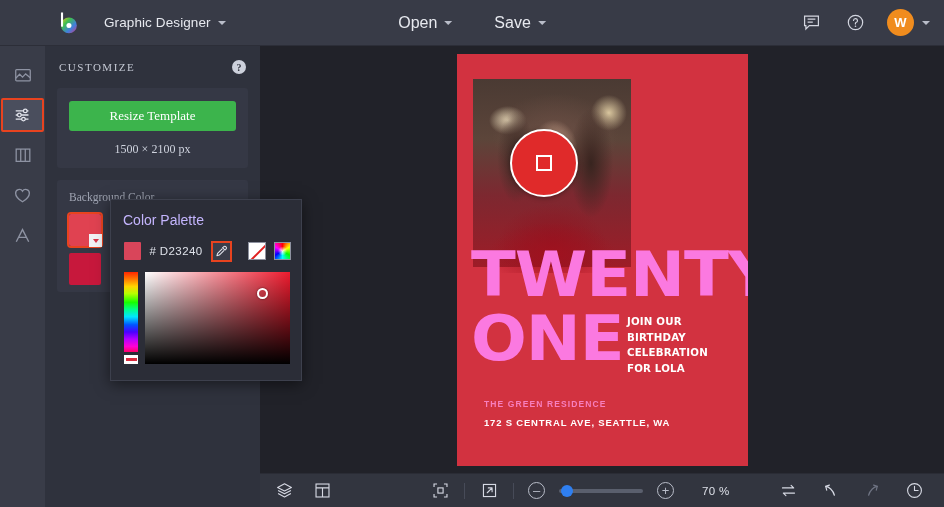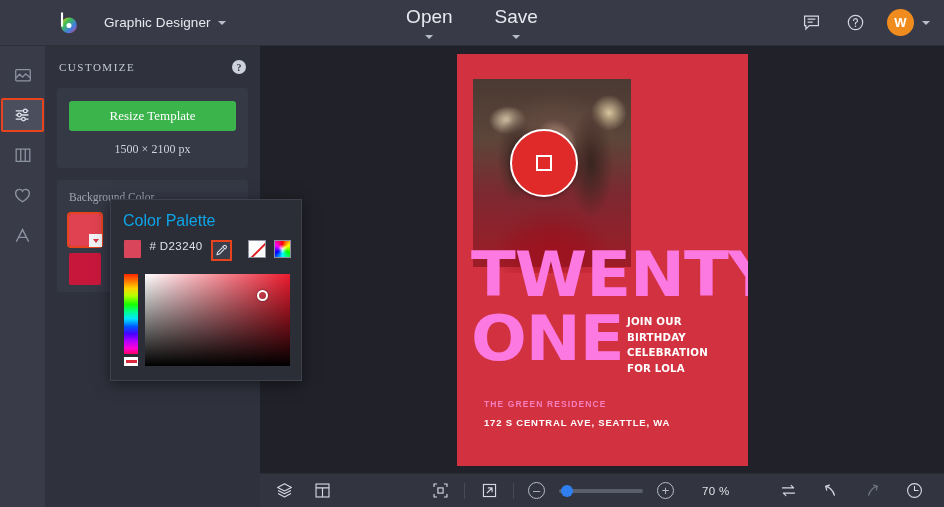--- a/index.html
+++ b/index.html
@@ -39,24 +39,23 @@
     border-right: 4px solid transparent;
     border-top: 4.5px solid #b9bdc9;
   }
   .hdr-center {
     position: absolute; left: 50%; transform: translateX(-50%);
     display: flex; align-items: center; gap: 16px;
   }
   .hdr-btn {
     display: flex; align-items: center; gap: 7px;
     padding: 6px 13px; border-radius: 3px;
-    color: #e7e9ef; font-size: 19px;
+    color: #e7e9ef; font-size: 16px;
     background: transparent; border: none; cursor: pointer;
     font-family: inherit;
-    flex-direction: column;
   }
   .hdr-right {
     position: absolute; right: 14px;
     display: flex; align-items: center; gap: 20px;
   }
   .icon-btn {
     width: 24px; height: 24px;
     display: flex; align-items: center; justify-content: center;
     cursor: pointer; color: #d3d6e0;
   }
@@ -153,25 +152,25 @@
   
   .popup {
     position: absolute; left: 110px; top: 199px;
     width: 192px; height: 182px;
     background: #2b2d37;
     border: 1px solid #3d404d;
     box-shadow: 0 3px 14px rgba(0,0,0,.5);
     z-index: 40;
   }
   .popup-title {
-    color: #0ea5e9; font-size: 16px;
+    color: #c4b5fd; font-size: 14px;
     padding: 12px 12px 10px 12px;
   }
   .popup-row {
-    display: flex; gap: 8px;
+    display: flex; align-items: center; gap: 8px;
     padding: 0 10px 0 13px; height: 26px;
   }
   .pv-sw { width: 18px; height: 18px; background: #d9455a; border-radius: 1px; cursor: pointer; }
   .hexval { color: #dfe2ea; font-size: 11.5px; letter-spacing: .4px; flex: 0 0 auto; }
   .eyedrop {
     width: 22px; height: 21px;
     border: 2px solid #e8431f; background: #3a3d4a;
     display: flex; align-items: center; justify-content: center;
     cursor: pointer; color: #e3e5ee;
   }

